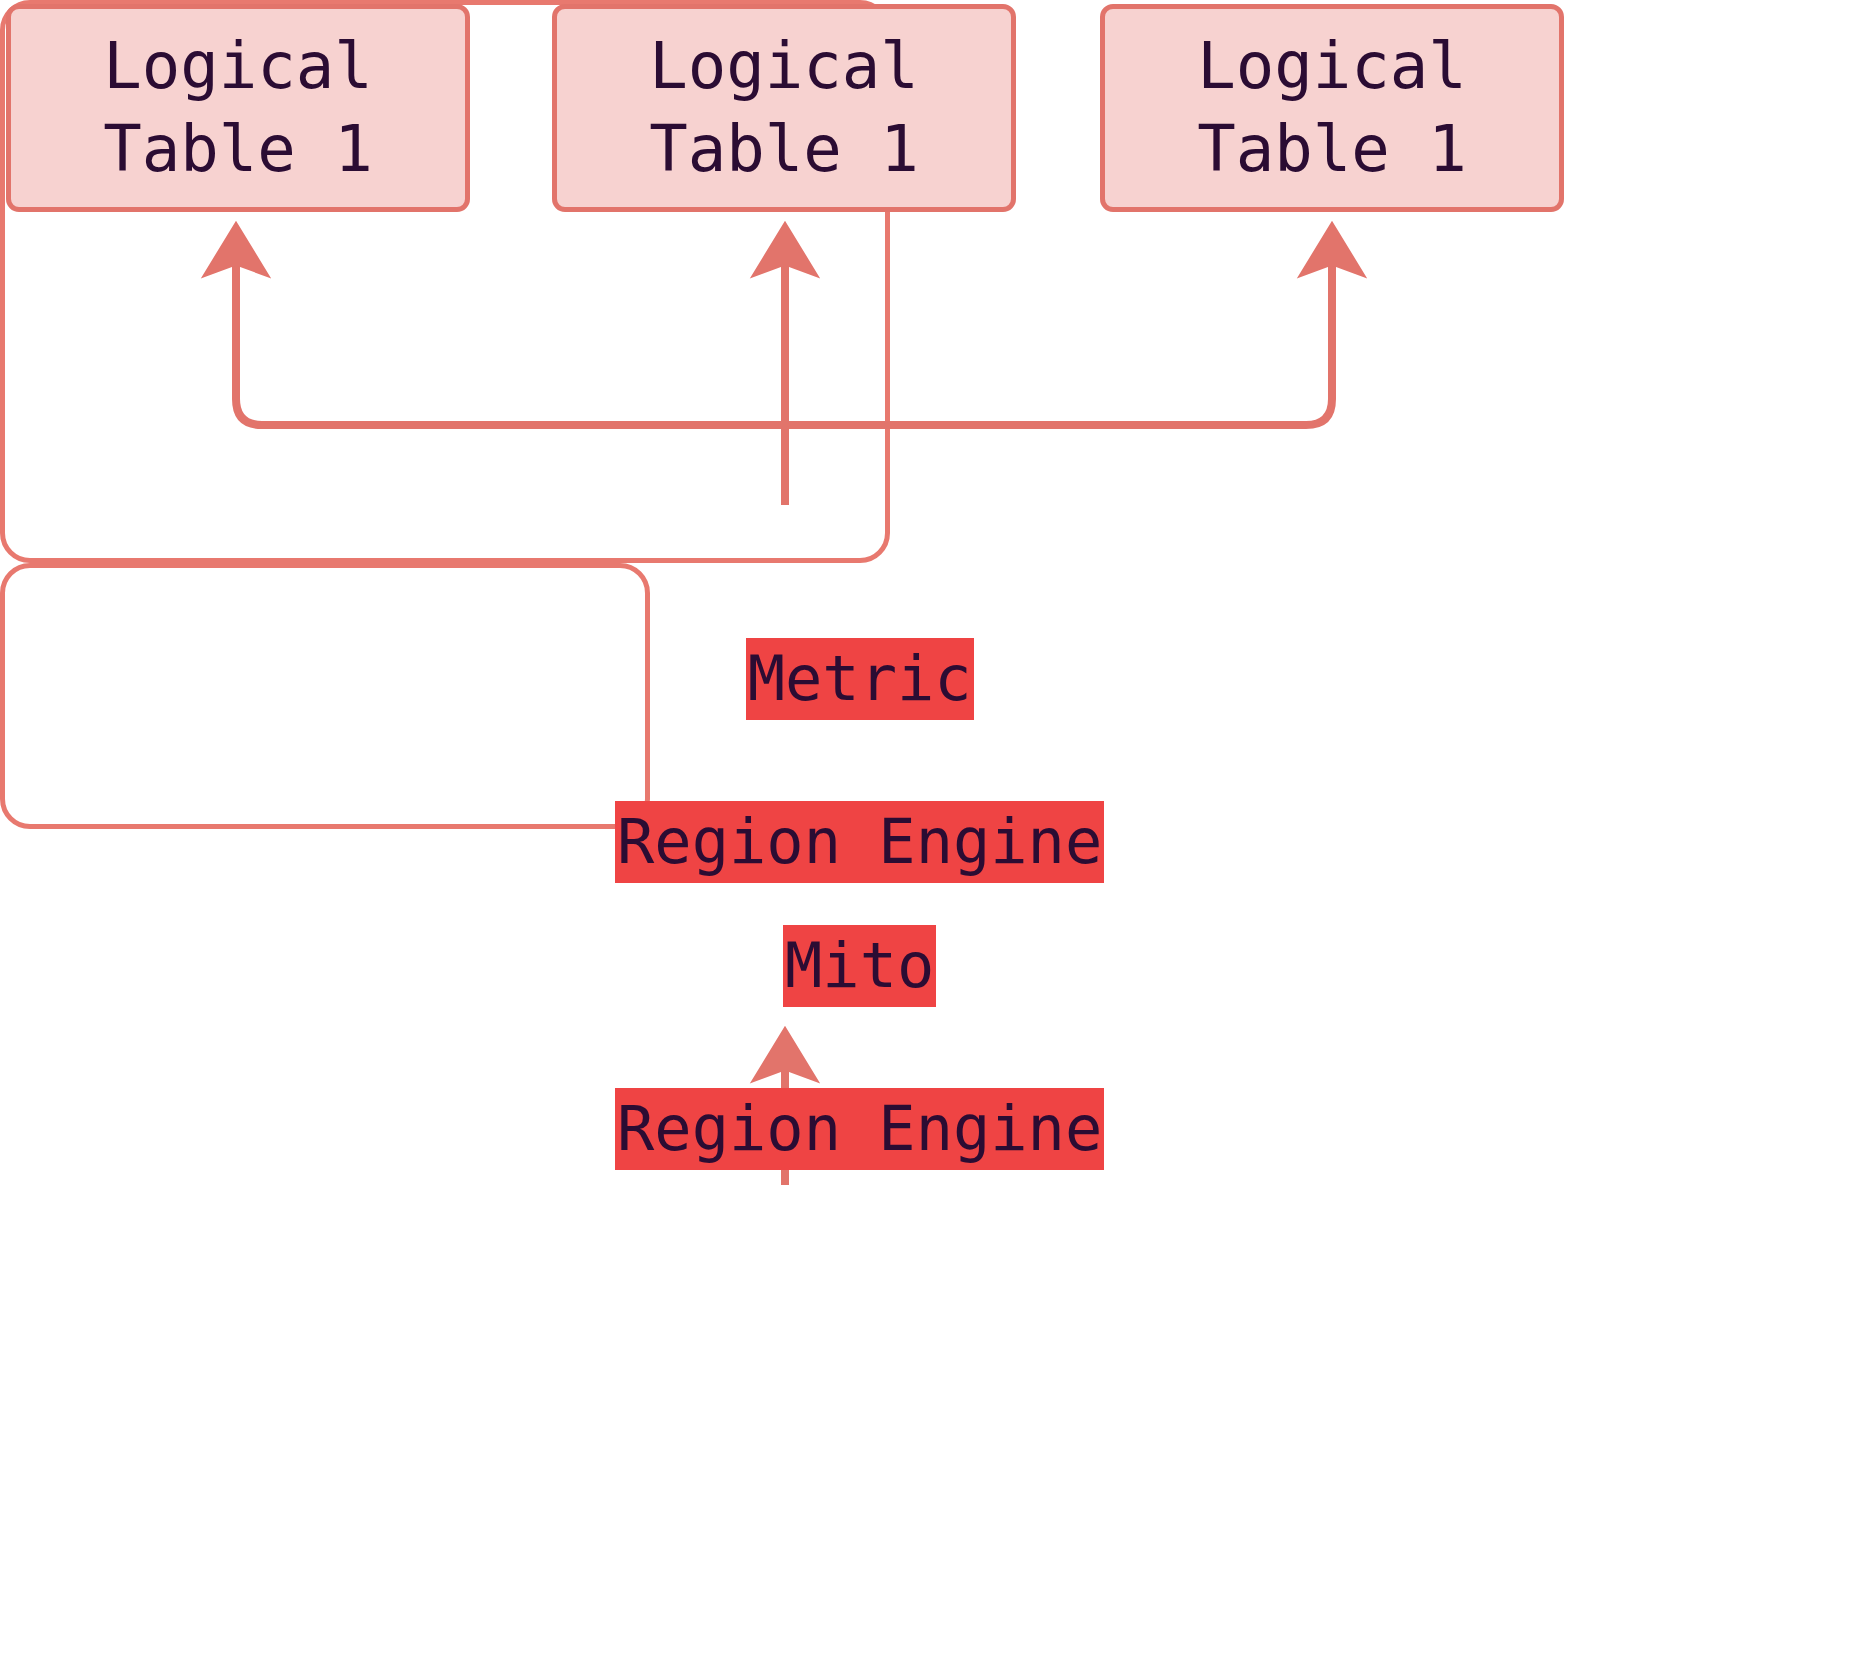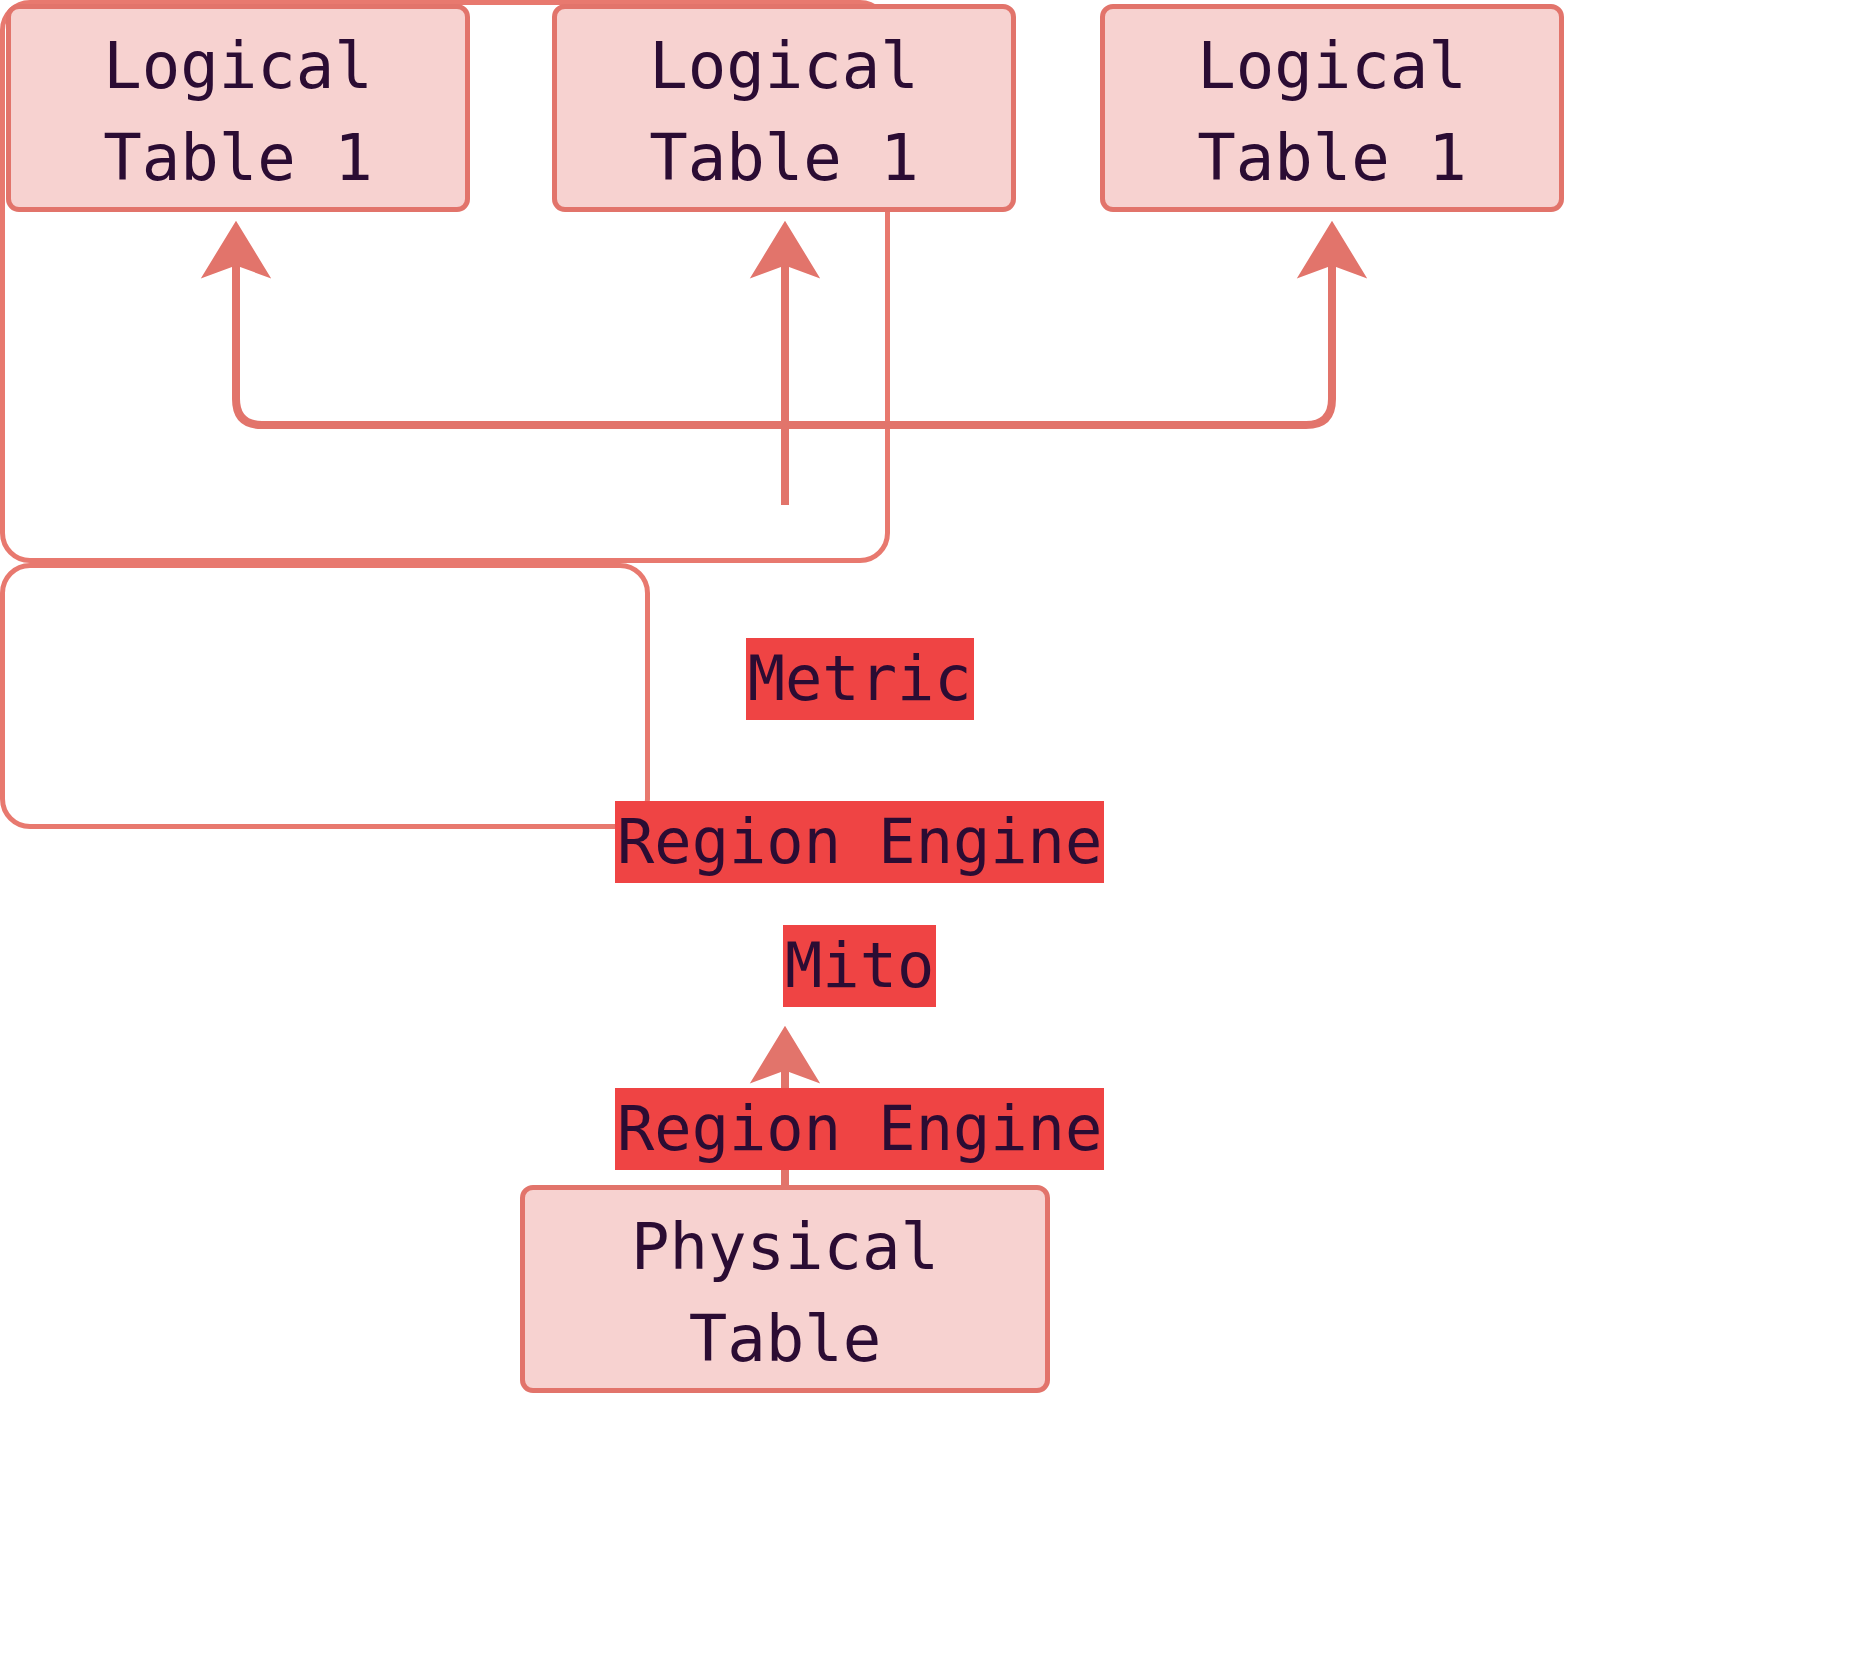--- a/index.html
+++ b/index.html
@@ -36,21 +36,20 @@
     align-items: center;
     justify-content: center;
     text-align: center;
     color: #2b0c33;
     line-height: 1.30;
     white-space: pre;
   }
   .node .line {
     display: block;
     white-space: pre;
-    margin-top: 9px;
   }
 
   
   .leaf {
     background: #f7d2d0;
     border: 5px solid #e2746b;
     border-radius: 13px;
     font-size: 64px;
     letter-spacing: 0px;
   }
@@ -139,18 +138,14 @@
     <span class="line">Region Engine</span>
   </div>
 
   <div class="container inner" id="mito-engine"></div>
 
   <div class="engine-caption" id="mito-caption">
     <span class="line">Mito</span><br>
     <span class="line">Region Engine</span>
   </div>
 
-  <div class="node leaf" id="physical-table">
-    <span class="line">Physical</span>
-    <span class="line">Table</span>
-  </div>
 
 </div>
 
 </body></html>

